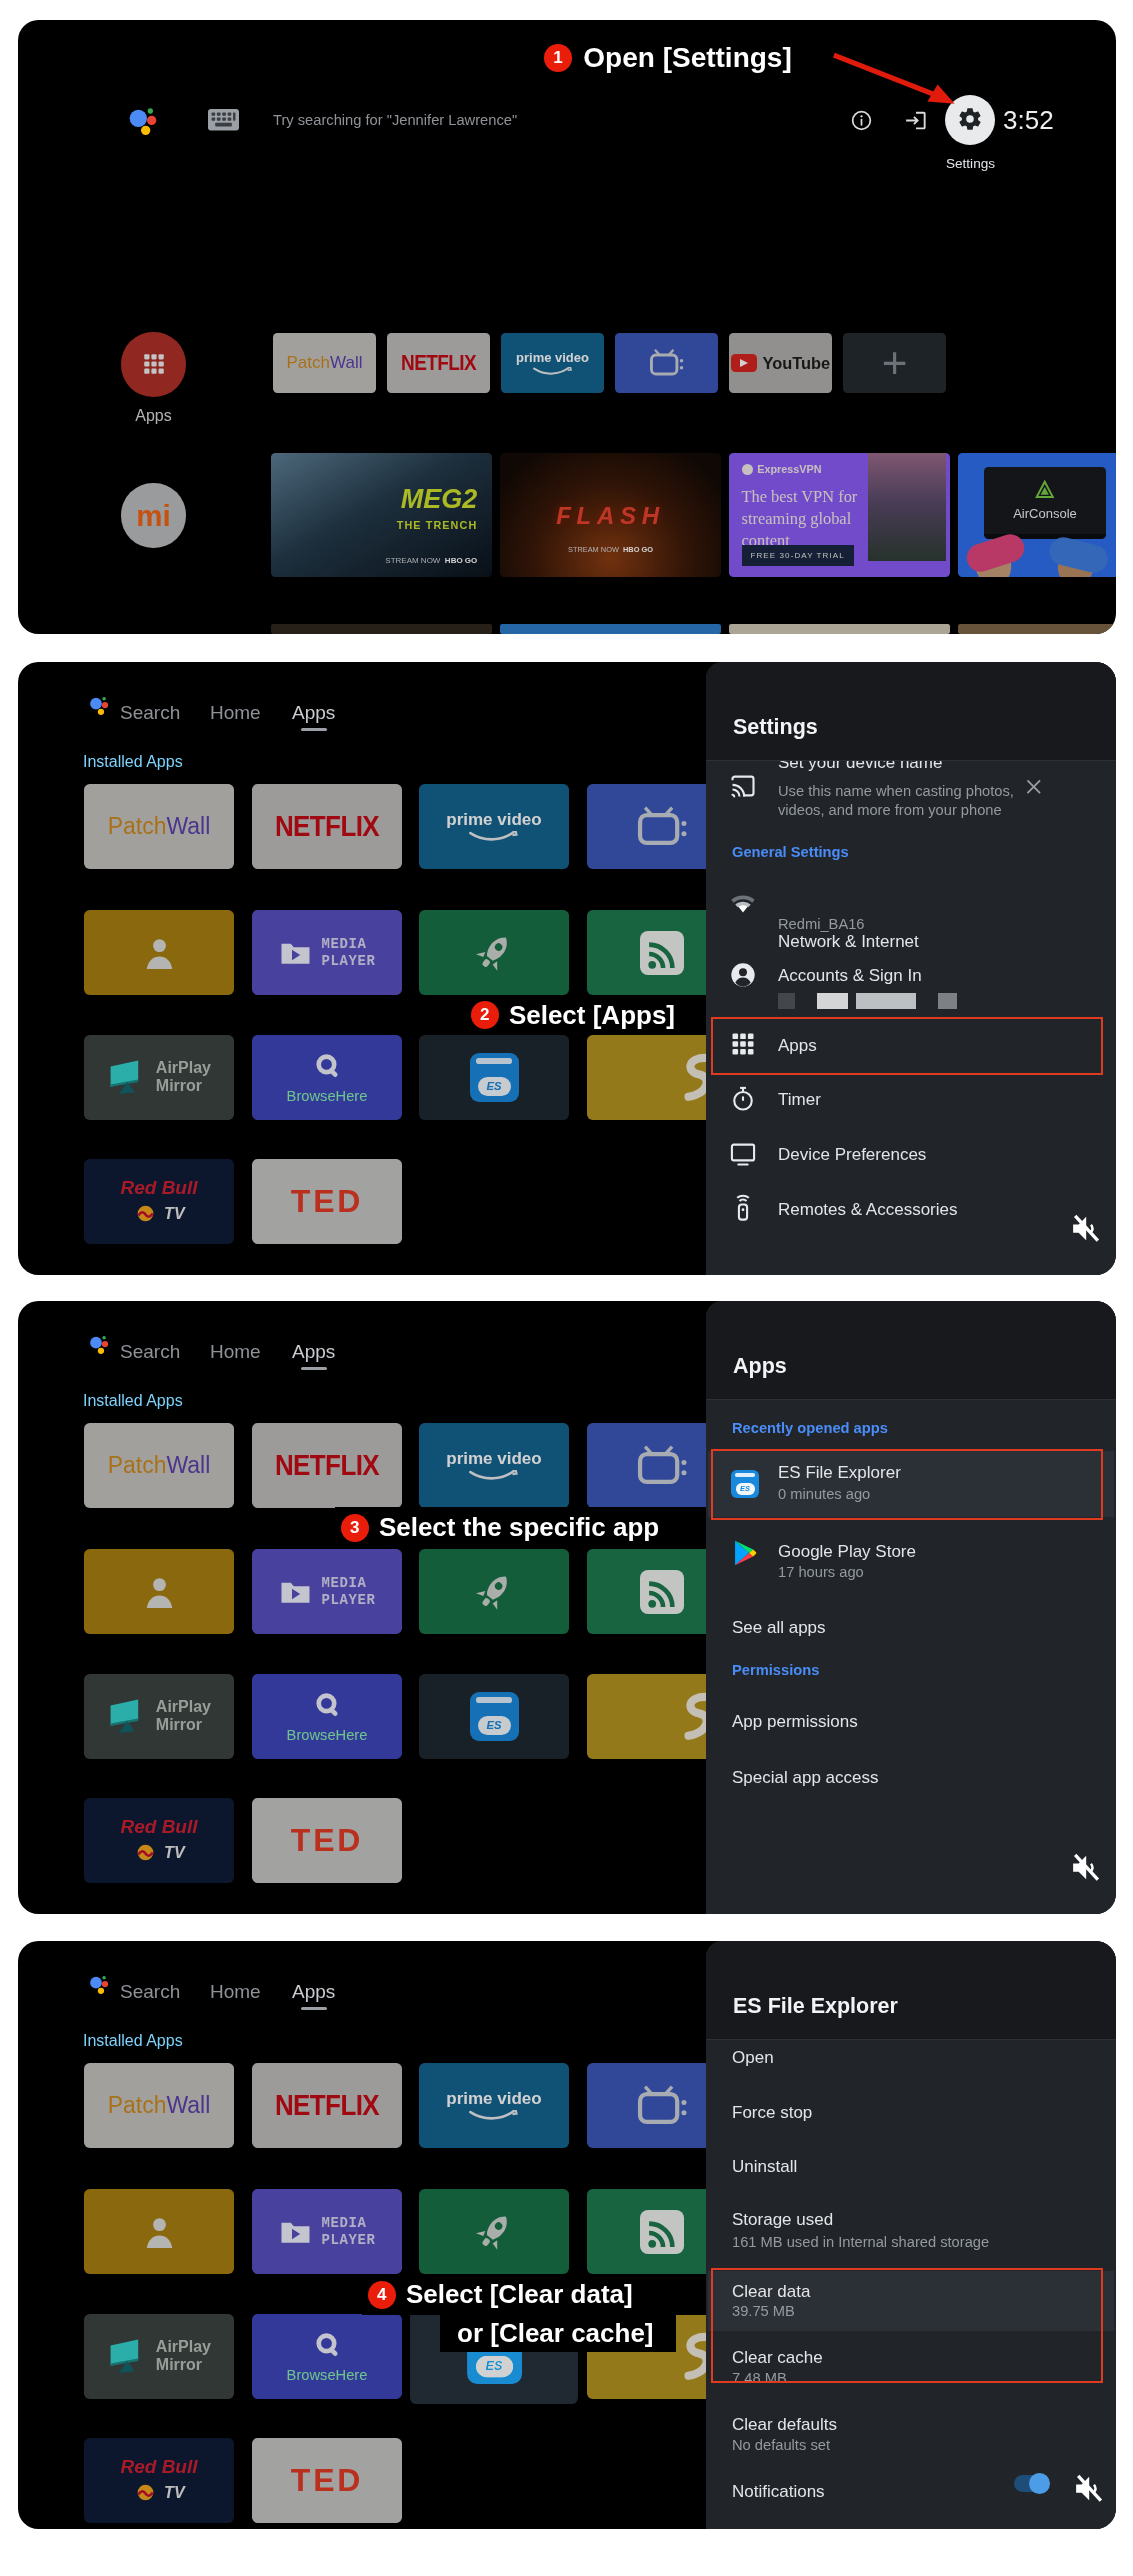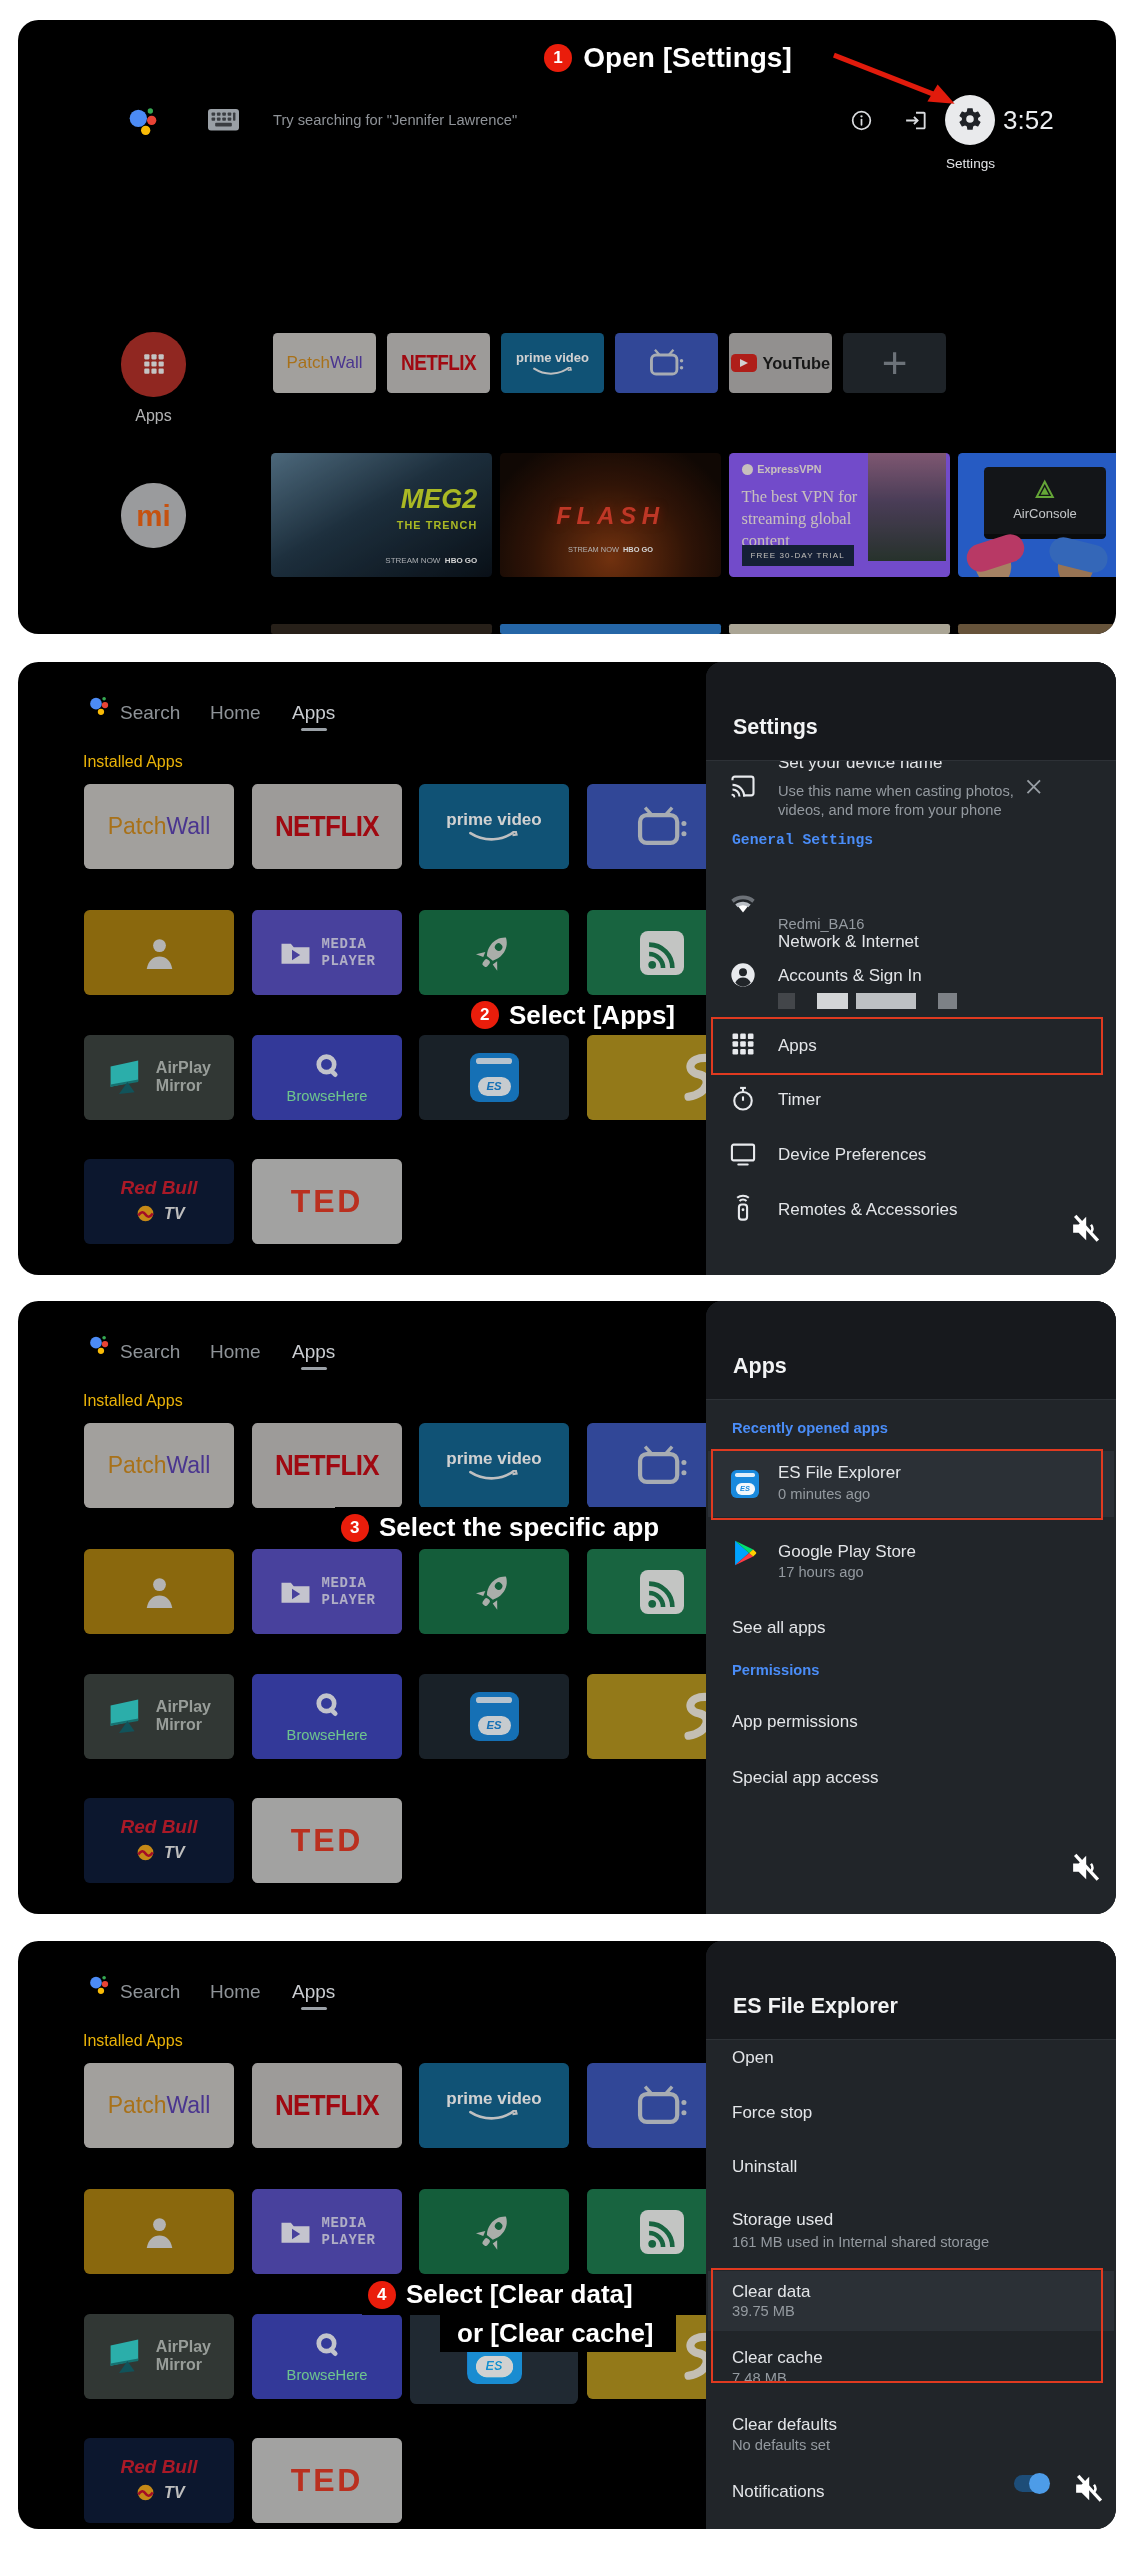--- a/index.html
+++ b/index.html
@@ -23,21 +23,21 @@
   .dicon svg{width:100%;height:100%;}
   .redbox{position:absolute;left:4.5px;width:392px;border:2.3px solid #e03a20;box-sizing:border-box;z-index:3;}
   .hlrow{position:absolute;left:2.3px;right:2.3px;background:#2b3036;}
   .noicon{left:26px;}
   .toggle{position:absolute;width:35px;height:17px;border-radius:8.5px;background:#1d4d78;}
   .knob{position:absolute;left:14.7px;top:-2.3px;width:21.5px;height:21.5px;border-radius:10.8px;background:#4d9ce8;}
   
   .tab{position:absolute;top:40px;font-size:19px;color:#8e9398;}
   .tab.active{color:#c9ccd0;}
   .tab-underline{position:absolute;top:66px;width:26px;height:3.4px;border-radius:1.7px;background:#9aa0a6;}
-  .sec-label{position:absolute;left:65px;top:91px;font-size:16px;color:#eab308;}
+  .sec-label{position:absolute;left:65px;top:91px;font-size:16px;color:#7dd3fc;}
   
   .tile{position:absolute;width:150px;height:85px;border-radius:5.7px;display:flex;align-items:center;justify-content:center;overflow:hidden;}
   .tile.sm{width:103px;height:60px;border-radius:4.5px;}
   .t-patchwall{background:#c6c3c0}.t-netflix{background:#bfbdbb}.t-primevideo{background:#14648f}
   .t-mitv{background:#3c57b8}.t-youtube{background:#b2b0ae}.t-add{background:#252b31}
   .t-gallery{background:#a87f10}.t-mediaplayer{background:#584fc0}.t-rocket{background:#187247}
   .t-rss{background:#1d7a4e}.t-airplay{background:#3c433f}.t-browsehere{background:#3e46bb}
   .t-es{background:#1f2831}.t-yellow{background:#b3941e}.t-redbull{background:#0f1c38}.t-ted{background:#c6c5c4}
   .tl{font-size:23px;font-weight:400;}
   .sm .tl{font-size:17px;}
@@ -373,21 +373,21 @@
               <path d="M3 11a10 10 0 0 1 10 10"></path>
               <path d="M3 15a6 6 0 0 1 6 6"></path>
               <path d="M3 19.5a1.7 1.7 0 0 1 1.5 1.5" stroke-linecap="round"></path>
             </svg></div>
           <div class="dlabel" style="top: -8px;">Set your device name</div>
           <div class="dsub" style="top: 21.5px;">Use this name when casting photos,</div>
           <div class="dsub" style="top: 41px;">videos, and more from your phone</div>
           <div class="abs" style="left: 317px; top: 14.7px; width: 21.5px; height: 21.5px;"><svg width="21.5" height="21.5" viewBox="0 0 24 24" stroke="#9aa0a6" stroke-width="2" fill="none">
               <path d="M5 5l14 14M19 5L5 19"></path>
             </svg></div>
-          <div class="dsec" style="top: 71px; font-family: Liberation Mono, monospace;">General Settings</div>
+          <div class="dsec" style="top: 83px;">General Settings</div>
           <div class="dicon" style="top: 127px;"><svg viewBox="0 0 24 24">
               <path d="M12 21l4.4-5.5a7.3 7.3 0 0 0-8.8 0z" fill="#fff"></path>
               <path d="M12 11.8c-2.5 0-4.8.8-6.6 2.3l2 2.5a7.6 7.6 0 0 1 9.2 0l2-2.5a10.4 10.4 0 0 0-6.6-2.3z" fill="#b9bec4"></path>
               <path d="M12 6.5A15.6 15.6 0 0 0 2 10.1l2 2.5A12.5 12.5 0 0 1 12 9.7c3 0 5.8 1 8 2.9l2-2.5a15.6 15.6 0 0 0-10-3.6z" fill="#6d7278"></path>
             </svg></div>
           <div class="dlabel" style="top: 131px; margin-top: 40px;">Network &amp; Internet</div>
           <div class="dsub" style="top: 155px;">Redmi_BA16</div>
           <div class="dicon" style="top: 200px;"><svg viewBox="0 0 24 24">
               <circle cx="12" cy="12" r="10" fill="#e8eaed"></circle>
               <circle cx="12" cy="9.6" r="3.4" fill="#212529"></circle>

